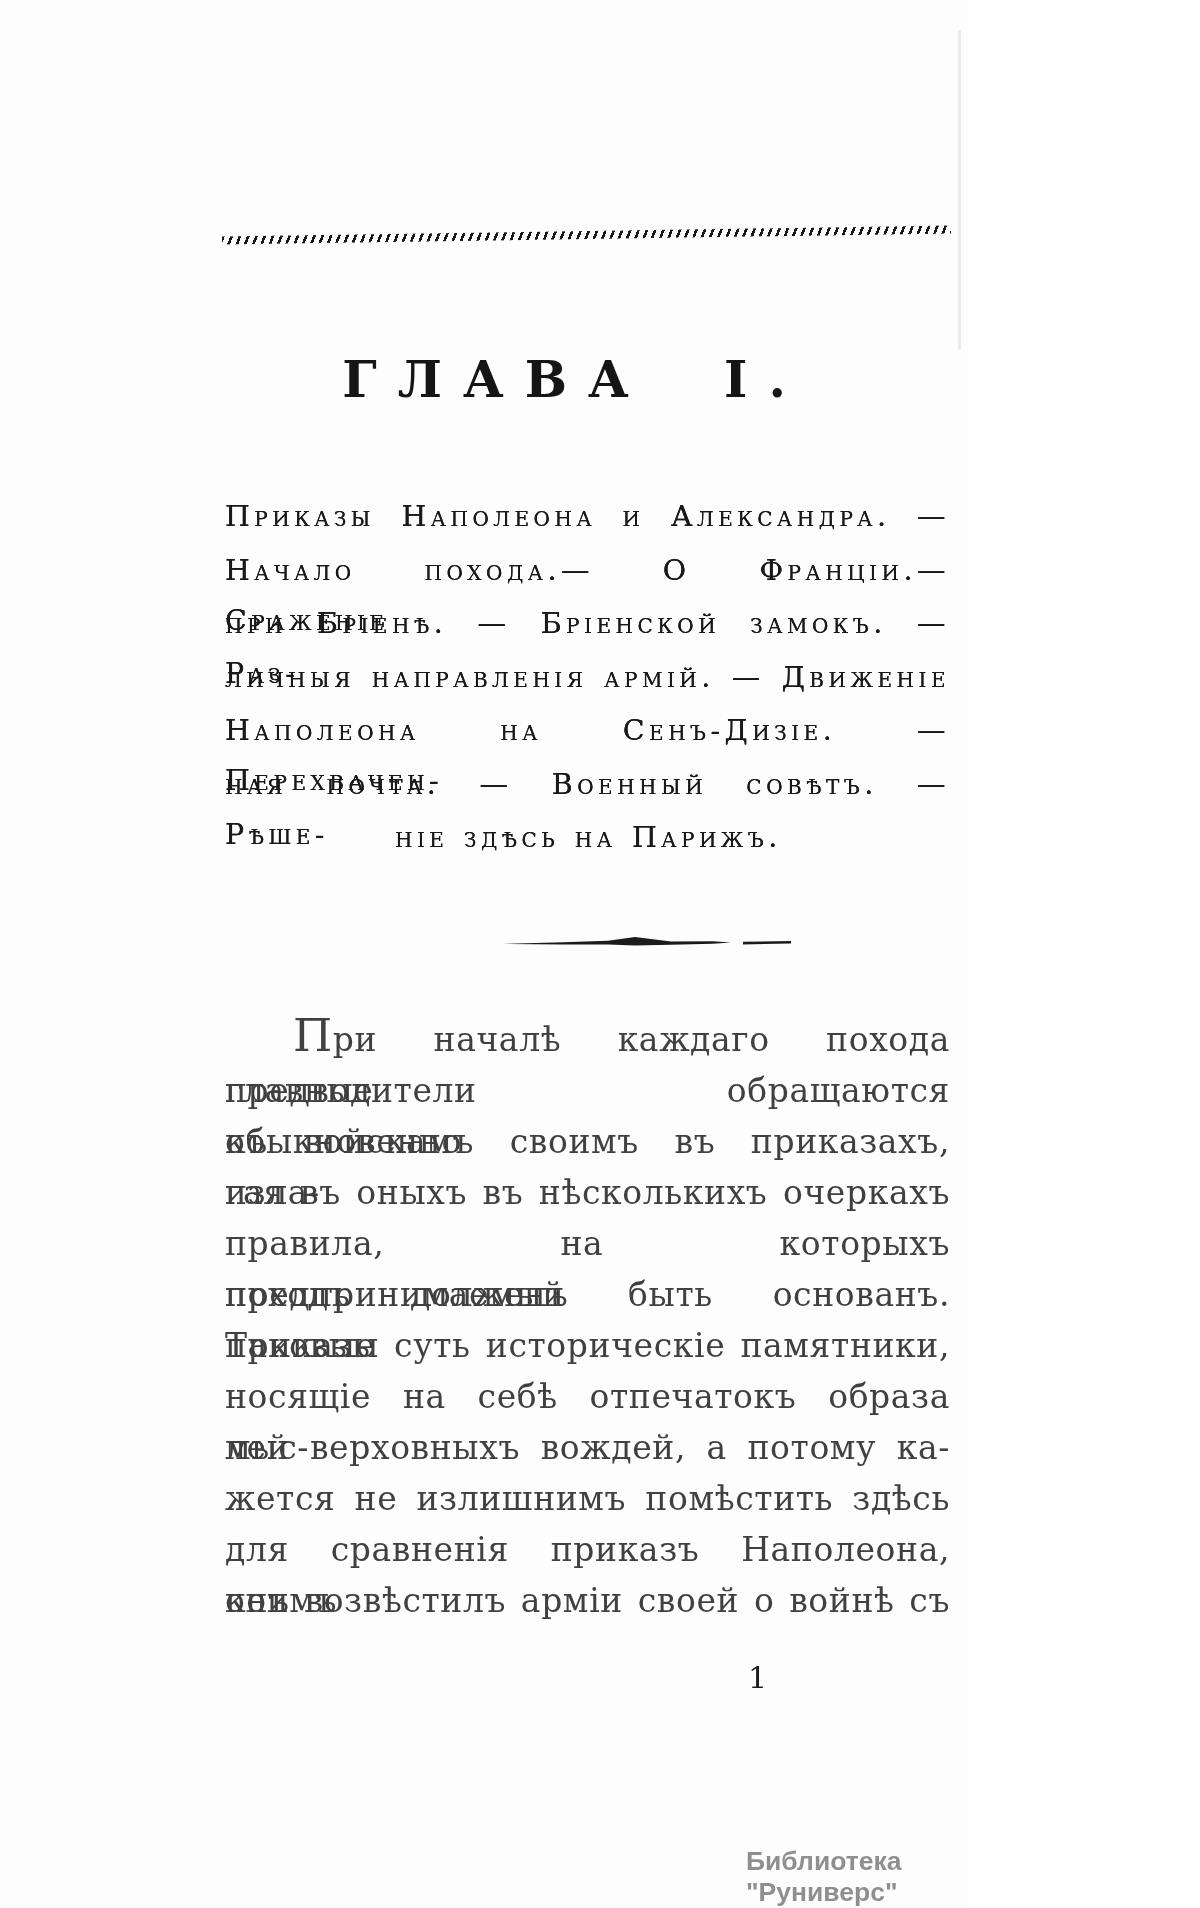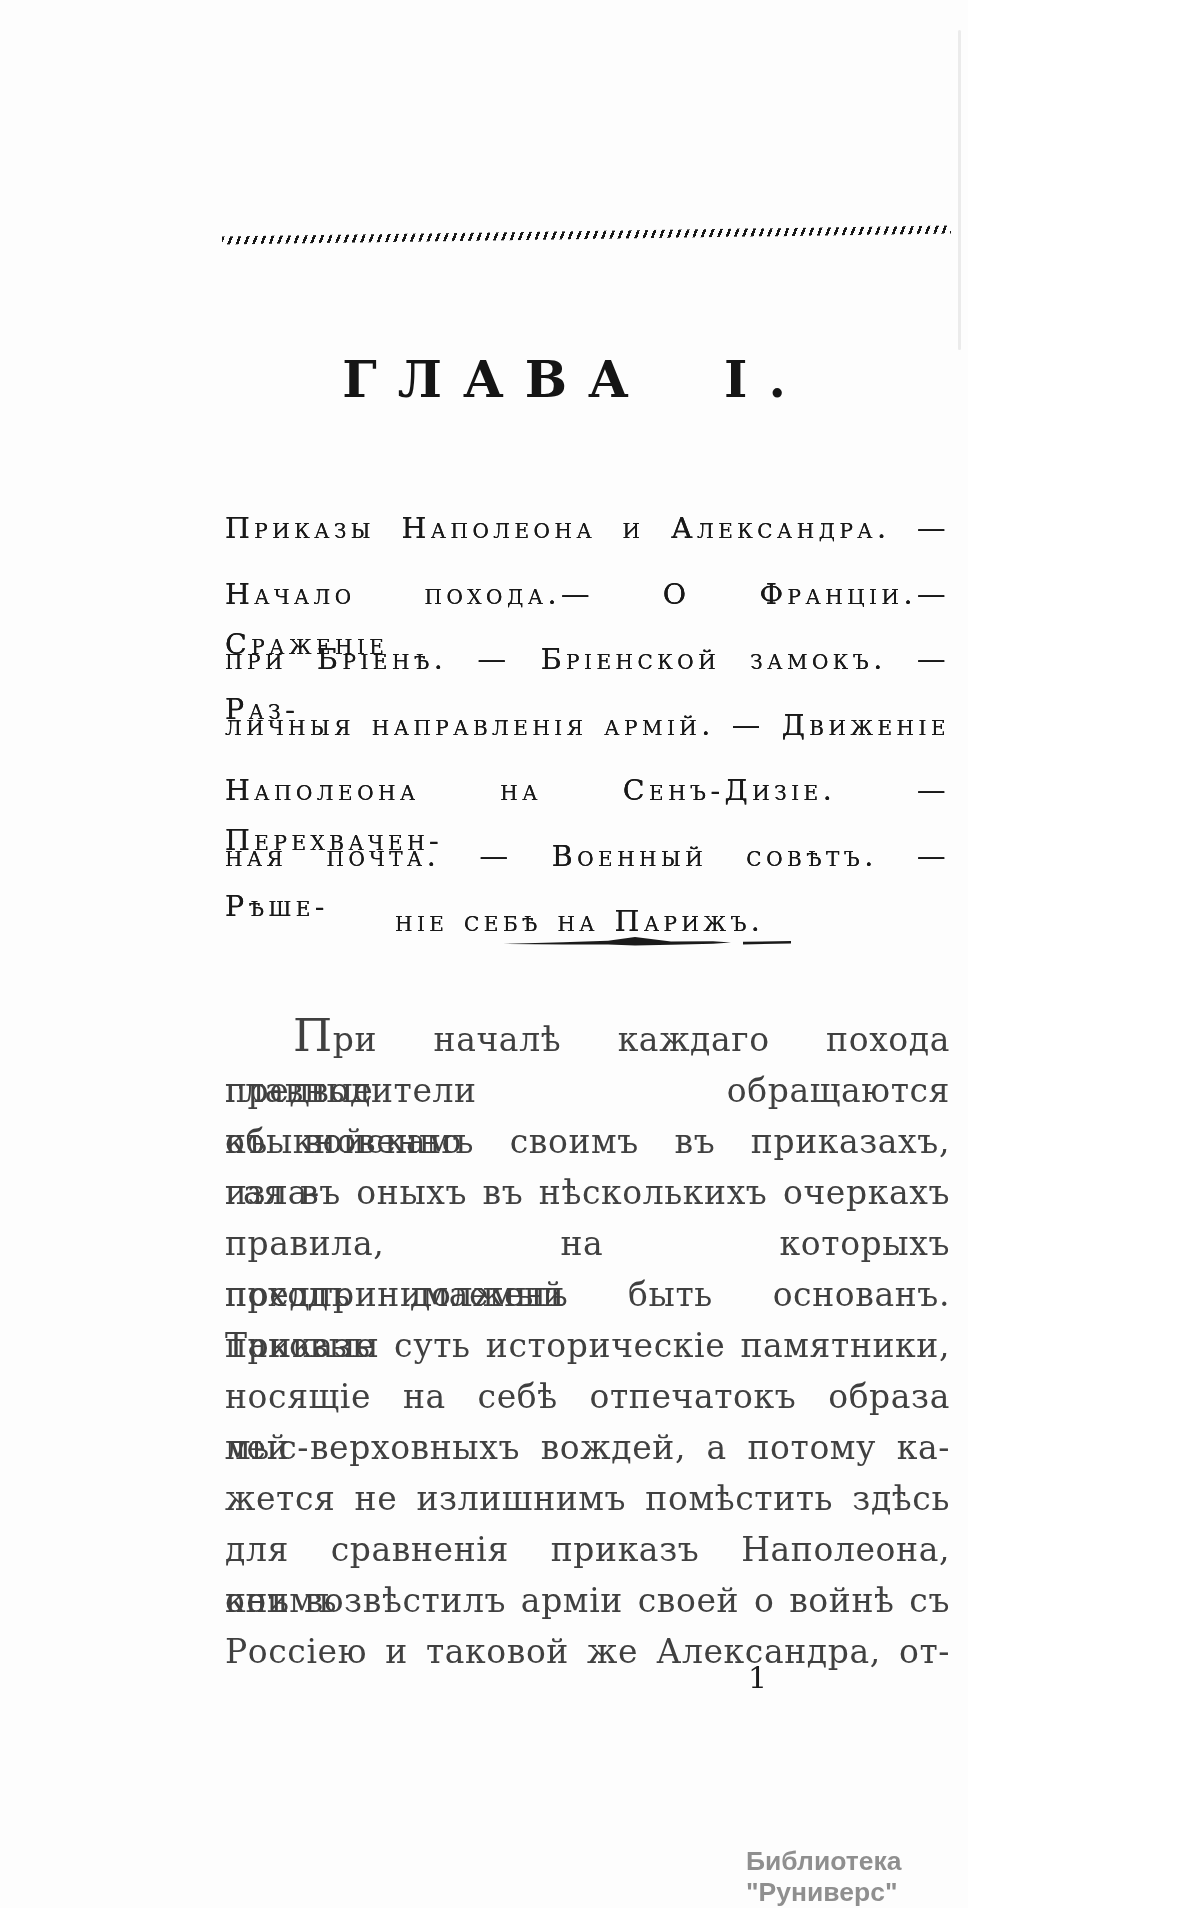--- a/index.html
+++ b/index.html
@@ -31,21 +31,21 @@
     position:absolute;left:225px;top:492px;width:725px;
     font-variant:small-caps;
     font-size:28.5px;
     letter-spacing:4.5px;
     word-spacing:2px;
     color:#191919;
     text-shadow:0 0 0.5px currentColor;
   }
   .summary-line{
     height:53.5px;line-height:50px;
-    text-align:justify;text-align-last:justify;margin-top:12px;
+    text-align:justify;text-align-last:justify;
   }
   .summary-line:last-child{
     text-align-last:left;
     margin-left:170px;
   }
   .divider{position:absolute;left:503px;top:934px;}
   .body-text{
     position:absolute;left:225px;top:1014px;width:725px;
     font-size:33px;
     letter-spacing:0.6px;
@@ -82,21 +82,21 @@
 
   <div class="chapter-heading">ГЛАВА I.</div>
 
   <div class="summary">
       <div class="summary-line">Приказы Наполеона и Александра. —</div>
       <div class="summary-line">Начало похода.— О Франціи.—Сраженіе</div>
       <div class="summary-line">при Бріенѣ. — Бріенской замокъ. — Раз-</div>
       <div class="summary-line">личныя направленія армій. — Движеніе</div>
       <div class="summary-line">Наполеона на Сенъ-Дизіе. — Перехвачен-</div>
       <div class="summary-line">ная почта. — Военный совѣтъ. — Рѣше-</div>
-      <div class="summary-line">ніе себѣ на Парижъ.</div>
+      <div class="summary-line">ніе здѣсь на Парижъ.</div>
     </div>
 
   <svg class="divider" width="290" height="18" viewBox="0 0 290 18">
     <polygon fill="#1b1b1b" points="0,10 60,8.2 105,6.8 132,3 168,7.5 210,7.2 228,8.6 210,9.8 168,10.8 132,11.6 105,10.4 60,10.6"></polygon>
     <rect fill="#1b1b1b" x="240" y="7.4" width="48" height="2.6" transform="rotate(-1 264 8.7)"></rect>
   </svg>
 
   <div class="body-text">
     <div class="body-line first-line">
       <span class="initial">П</span><span>ри началѣ каждаго похода главные</span>
@@ -106,21 +106,20 @@
         <div class="body-line">къ войскамъ своимъ въ приказахъ, изла-</div>
         <div class="body-line">гая въ оныхъ въ нѣсколькихъ очеркахъ</div>
         <div class="body-line">правила, на которыхъ предпринимаемый</div>
         <div class="body-line">походъ долженъ быть основанъ. Таковые</div>
         <div class="body-line">приказы суть историческіе памятники,</div>
         <div class="body-line">носящіе на себѣ отпечатокъ образа мыс-</div>
         <div class="body-line">лей верховныхъ вождей, а потому ка-</div>
         <div class="body-line">жется не излишнимъ помѣстить здѣсь</div>
         <div class="body-line">для сравненія приказъ Наполеона, коимъ</div>
         <div class="body-line">онъ возвѣстилъ арміи своей о войнѣ съ</div>
-        <div class="body-line">Россіею и таковой же Александра, от-</div>
       </div>
   </div>
 
   <div class="page-number">1</div>
 
   <div class="watermark">Библиотека "Руниверс"</div>
 
   <div class="scan-edge"></div>
 
 </div>

